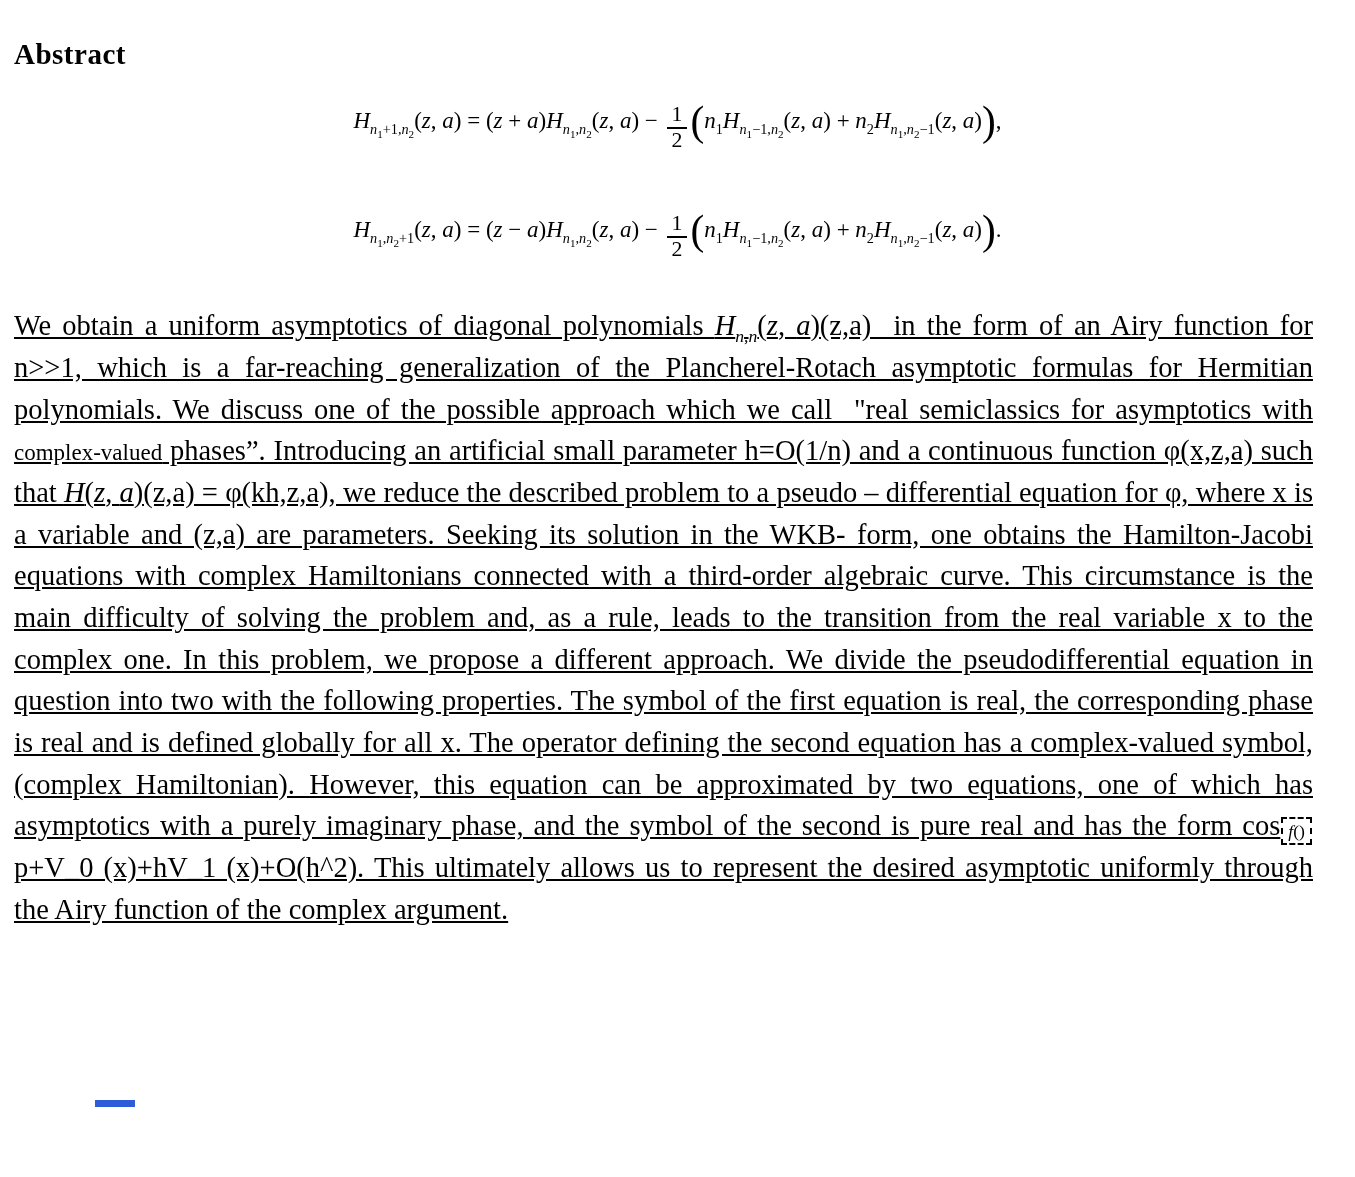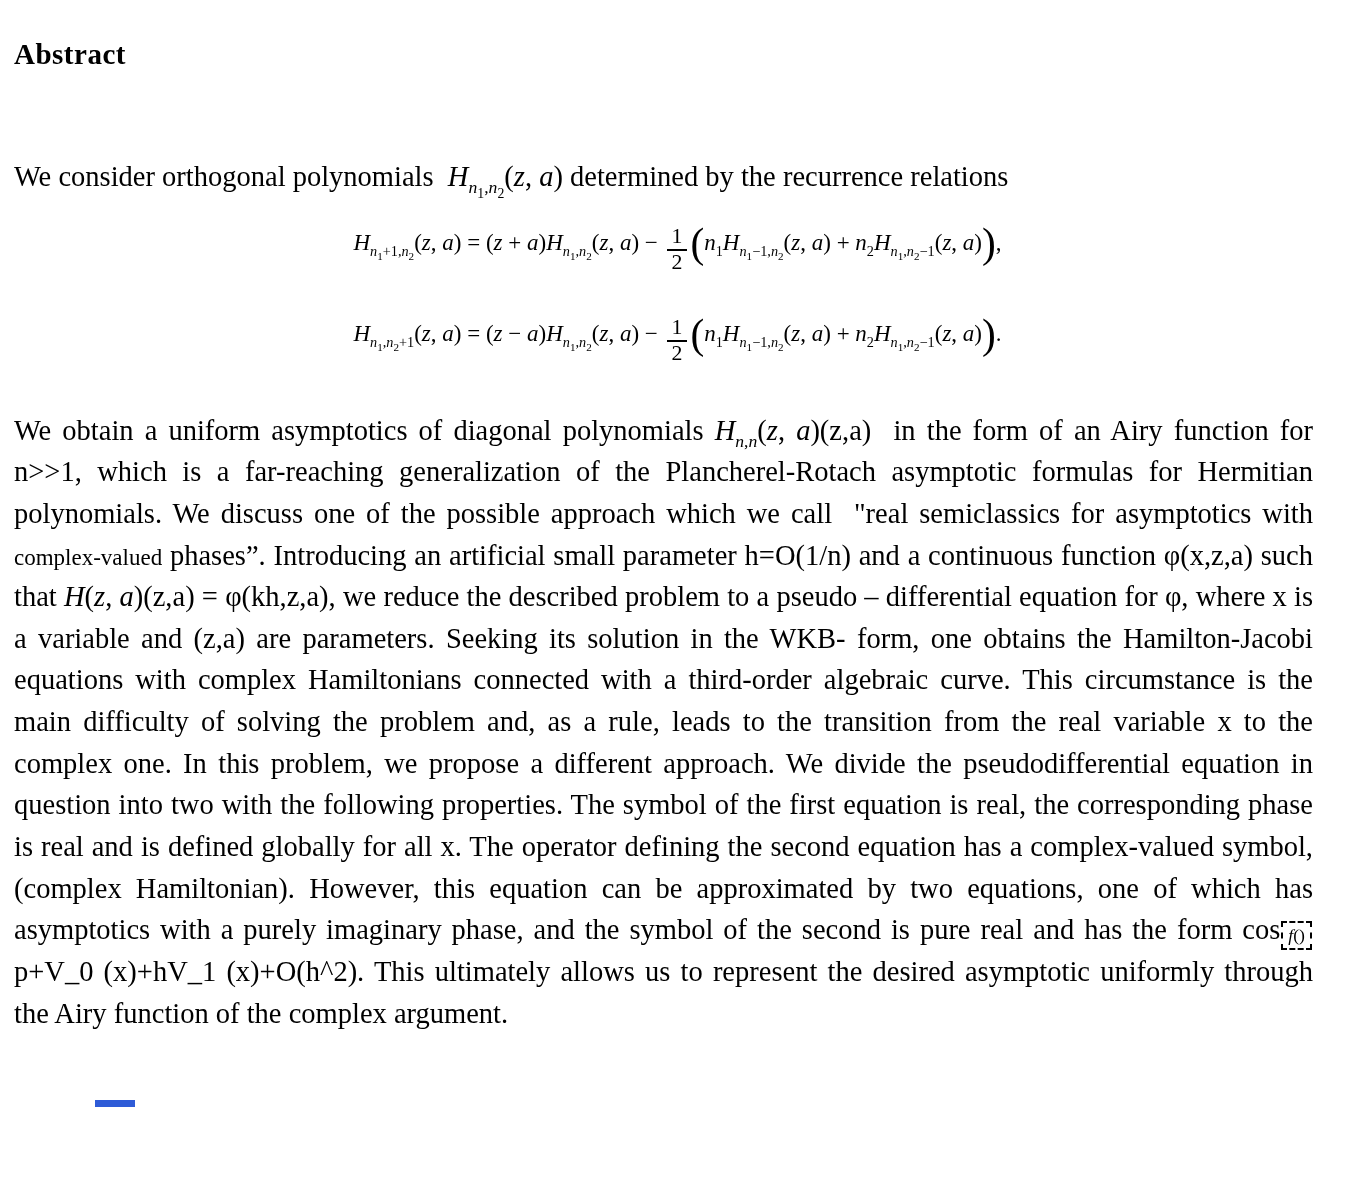--- a/index.html
+++ b/index.html
@@ -21,21 +21,21 @@
   .intro {
     font-size: 28.5px;
     margin: 90px 42px 0 14px;
   }
   .eq {
     font-size: 23px;
     text-align: center;
     margin: 32px 60px 0 60px;
     white-space: nowrap;
   }
-  .eq + .eq { margin-top: 42px; }
+  .eq + .eq { margin-top: 60px; }
   sub { font-size: 0.62em; line-height: 0; }
   sub sub { font-size: 0.78em; }
   .frac {
     display: inline-block;
     vertical-align: -0.85em;
     text-align: center;
     font-size: 0.95em;
     line-height: 1.08;
     margin: 0 3px;
   }
@@ -45,20 +45,21 @@
     font-size: 1.8em;
     font-weight: 300;
     vertical-align: -0.18em;
     line-height: 0;
   }
   .body-par {
     font-size: 28.5px;
     line-height: 1.462;
     text-align: justify;
     margin: 44px 42px 0 14px;
+    text-decoration: underline;
   }
   .sm { font-size: 23px; }
   .objbox {
     display: inline-block;
     border: 2px dashed #000;
     font-size: 0.62em;
     line-height: 1.1;
     padding: 3px 5px 2px 5px;
     margin: 0 1px;
     vertical-align: -0.1em;
@@ -71,21 +72,20 @@
     height: 7px;
   }
 </style>
 </head>
 <body>
 
 <div class="page">
 
   <div class="heading">Abstract</div>
 
-  <div class="intro">We consider orthogonal polynomials&nbsp; <i>H</i><sub><i>n</i><sub>1</sub>,<i>n</i><sub>2</sub></sub>(<i>z</i>, <i>a</i>) determined by the recurrence relations</div>
 
   <div class="eq"><i>H</i><sub><i>n</i><sub>1</sub>+1,<i>n</i><sub>2</sub></sub>(<i>z</i>, <i>a</i>) = (<i>z</i> + <i>a</i>)<i>H</i><sub><i>n</i><sub>1</sub>,<i>n</i><sub>2</sub></sub>(<i>z</i>, <i>a</i>) − <span class="frac"><span class="fn">1</span><span class="fd">2</span></span><span class="bigp">(</span><i>n</i><sub>1</sub><i>H</i><sub><i>n</i><sub>1</sub>−1,<i>n</i><sub>2</sub></sub>(<i>z</i>, <i>a</i>) + <i>n</i><sub>2</sub><i>H</i><sub><i>n</i><sub>1</sub>,<i>n</i><sub>2</sub>−1</sub>(<i>z</i>, <i>a</i>)<span class="bigp">)</span>,</div>
 
   <div class="eq"><i>H</i><sub><i>n</i><sub>1</sub>,<i>n</i><sub>2</sub>+1</sub>(<i>z</i>, <i>a</i>) = (<i>z</i> − <i>a</i>)<i>H</i><sub><i>n</i><sub>1</sub>,<i>n</i><sub>2</sub></sub>(<i>z</i>, <i>a</i>) − <span class="frac"><span class="fn">1</span><span class="fd">2</span></span><span class="bigp">(</span><i>n</i><sub>1</sub><i>H</i><sub><i>n</i><sub>1</sub>−1,<i>n</i><sub>2</sub></sub>(<i>z</i>, <i>a</i>) + <i>n</i><sub>2</sub><i>H</i><sub><i>n</i><sub>1</sub>,<i>n</i><sub>2</sub>−1</sub>(<i>z</i>, <i>a</i>)<span class="bigp">)</span>.</div>
 
   <div class="body-par">We obtain a uniform asymptotics of diagonal polynomials <i>H</i><sub><i>n</i>,<i>n</i></sub>(<i>z</i>, <i>a</i>)(z,a)&nbsp; in the form of an Airy function for n&gt;&gt;1, which is a far-reaching generalization of the Plancherel-Rotach asymptotic formulas for Hermitian polynomials. We discuss one of the possible approach which we call&nbsp; "real semiclassics for asymptotics with <span class="sm">complex-valued</span> phases”. Introducing an artificial small parameter h=O(1/n) and a continuous function φ(x,z,a) such that <i>H</i>(<i>z</i>, <i>a</i>)(z,a) = φ(kh,z,a), we reduce the described problem to a pseudo – differential equation for φ, where x is a variable and (z,a) are parameters. Seeking its solution in the WKB- form, one obtains the Hamilton-Jacobi equations with complex Hamiltonians connected with a third-order algebraic curve. This circumstance is the main difficulty of solving the problem and, as a rule, leads to the transition from the real variable x to the complex one. In this problem, we propose a different approach. We divide the pseudodifferential equation in question into two with the following properties. The symbol of the first equation is real, the corresponding phase is real and is defined globally for all x. The operator defining the second equation has a complex-valued symbol, (complex Hamiltonian). However, this equation can be approximated by two equations, one of which has asymptotics with a purely imaginary phase, and the symbol of the second is pure real and has the form cos<span class="objbox"><i>f</i>()</span>p+V_0 (x)+hV_1 (x)+O(h^2). This ultimately allows us to represent the desired asymptotic uniformly through the Airy function of the complex argument.</div>
 
   <div class="artifact" style="background: rgb(46, 91, 215);"></div>
 
 </div>

